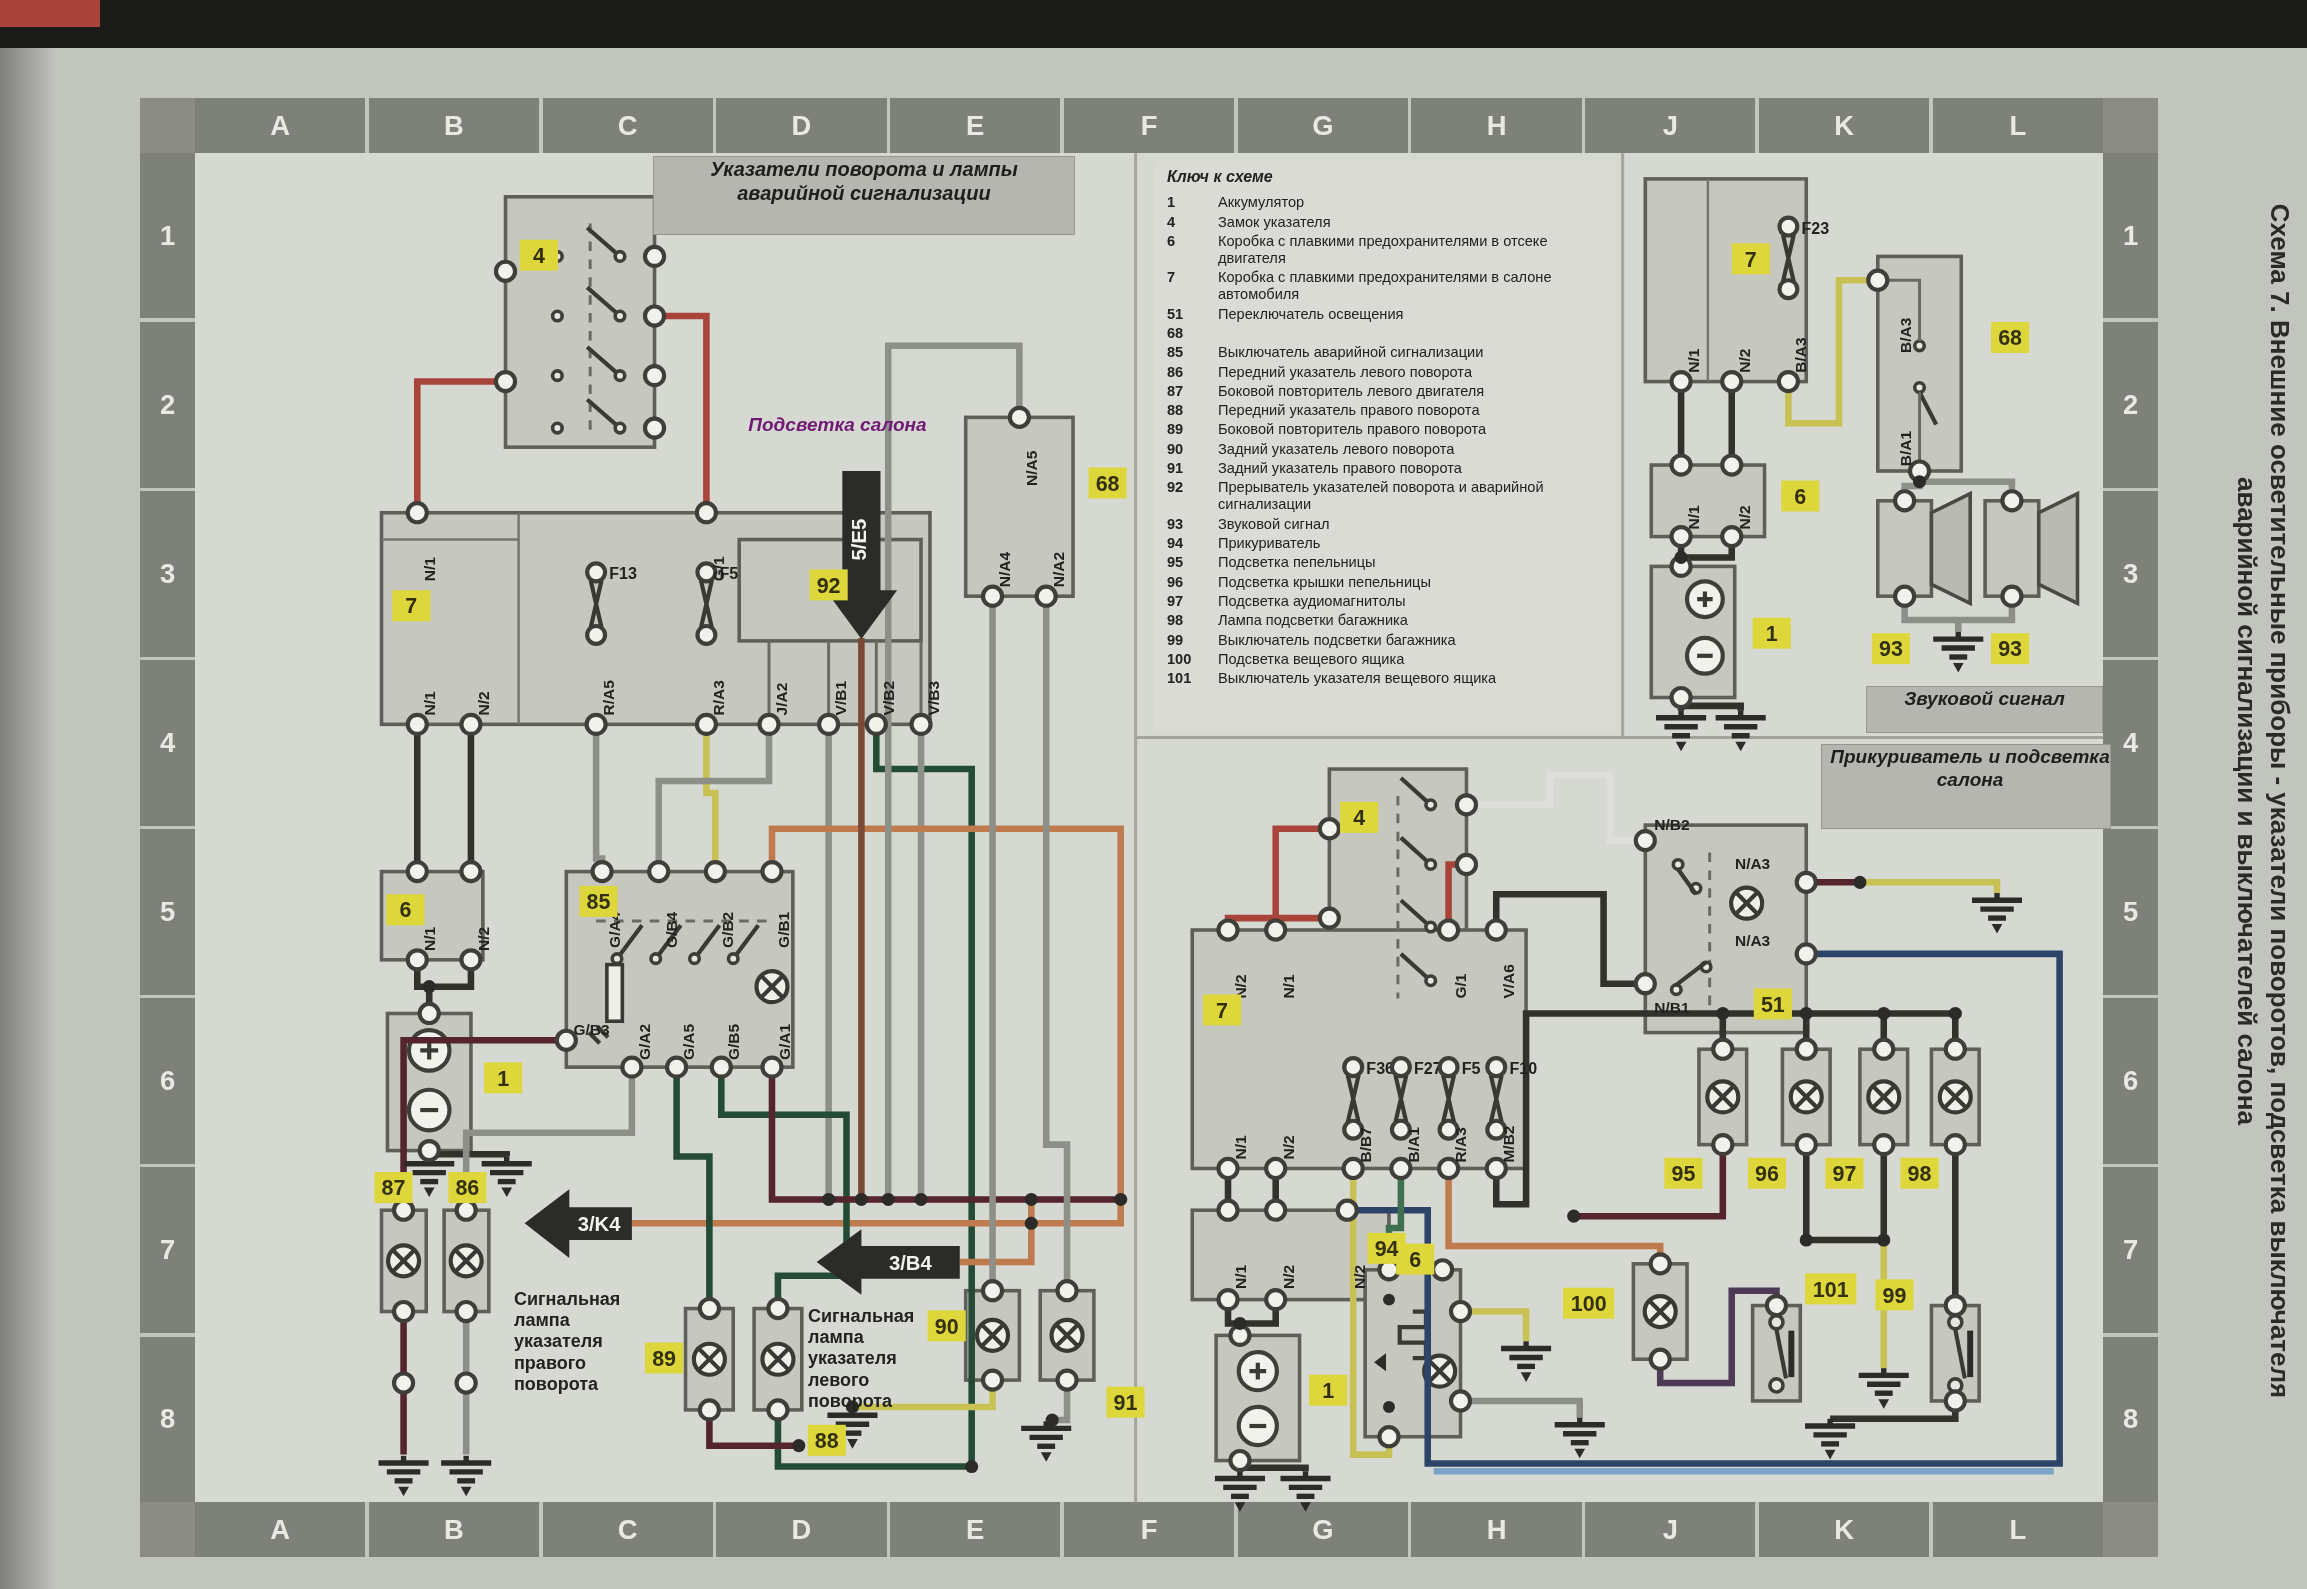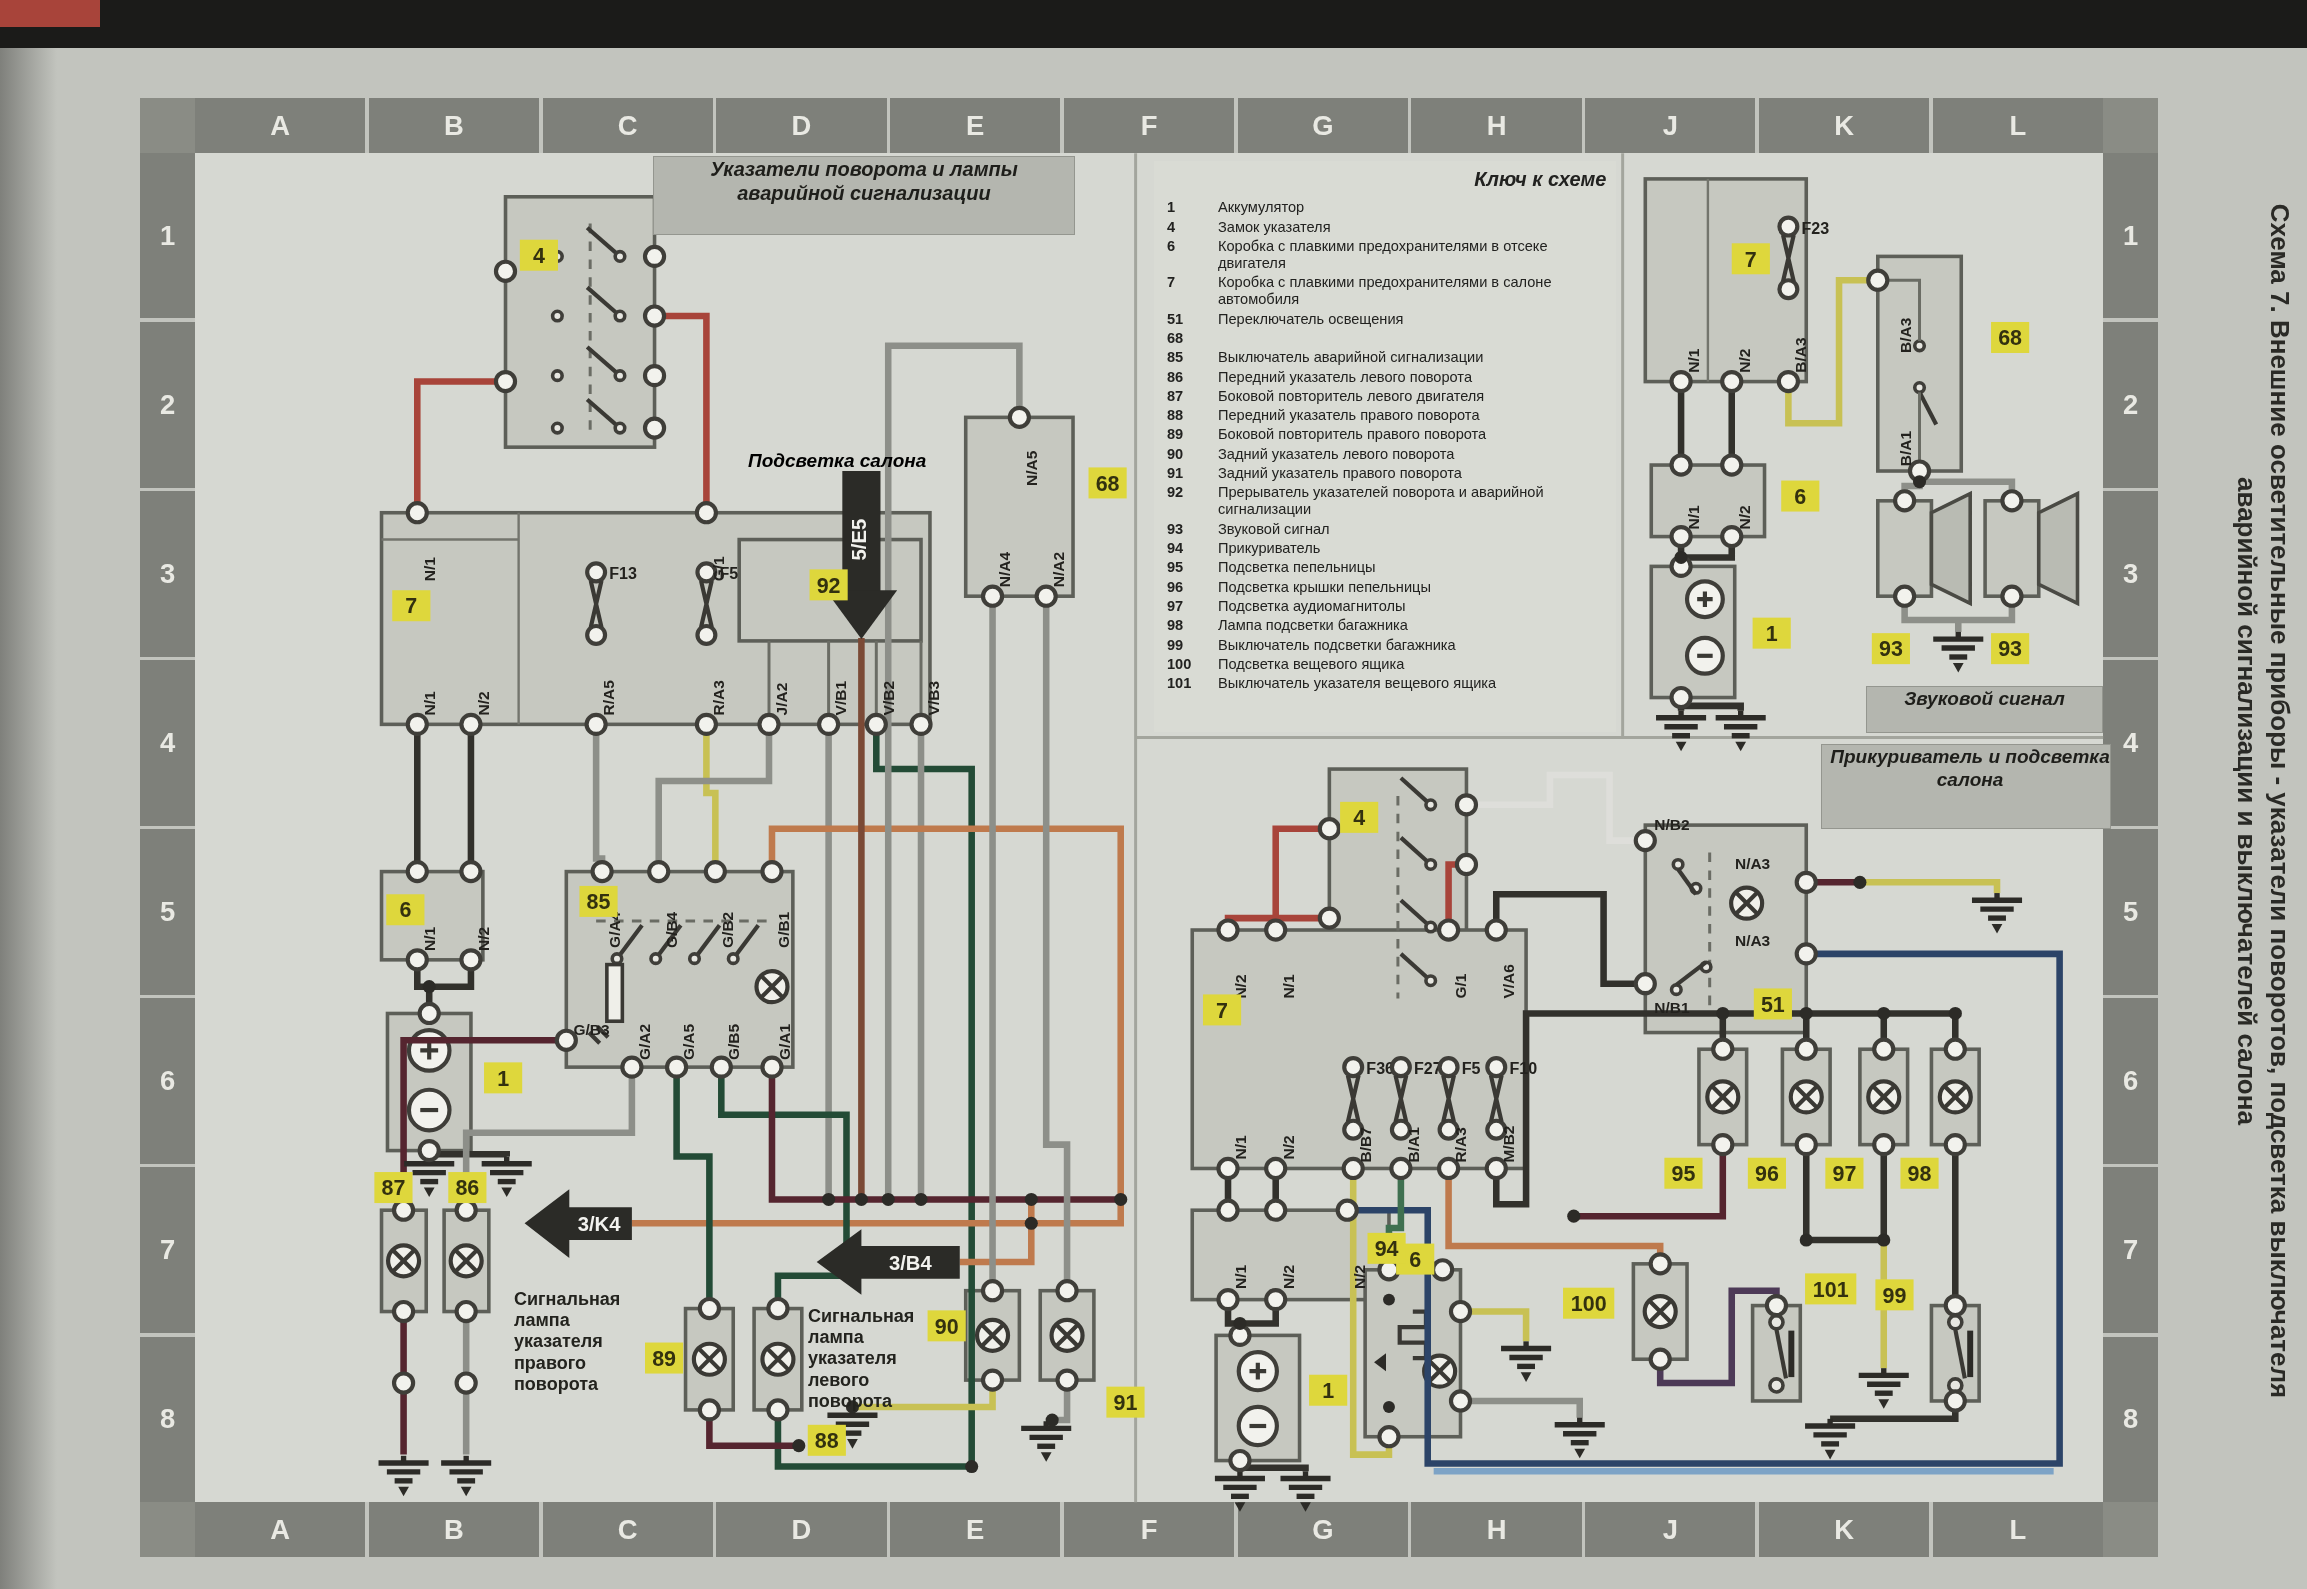--- a/index.html
+++ b/index.html
@@ -17,26 +17,26 @@
   .band-bottom{left:195px;top:1502px;width:1908px;height:55px;}
   .band-left{left:140px;top:153px;width:55px;height:1349px;flex-direction:column;}
   .band-right{left:2103px;top:153px;width:55px;height:1349px;flex-direction:column;}
   .gcell{flex:1;background:#7e807a;color:#e9e9e3;font-weight:bold;font-size:27.4px;
          display:flex;align-items:center;justify-content:center;}
   .corner{position:absolute;width:55px;height:55px;background:#8a8c85;}
   
   .lblbox{position:absolute;background:#b4b6af;border:1.2px solid #94968f;color:#1e1e1a;
           font-weight:bold;font-style:italic;display:flex;justify-content:center;
           text-align:center;line-height:1.22;}
-  .plain-caption{position:absolute;color:#000000;font-weight:bold;font-style:italic;text-align:left;line-height:1.2;margin-top:36px;}
+  .plain-caption{position:absolute;color:#701a75;font-weight:bold;font-style:italic;text-align:center;line-height:1.2;}
   .ann{position:absolute;color:#23231e;font-weight:bold;font-size:18px;line-height:1.18;}
   
   .legend{position:absolute;left:1154px;top:161px;width:462px;height:571px;background:#d9dbd4;
           padding:4.8px 9.5px 4.8px 13px;box-sizing:border-box;color:#222220;}
-  .lg-title{text-align:right;font-weight:bold;font-style:italic;font-size:20px;margin:2.4px 0 8.3px 0;}
+  .lg-title{text-align:left;font-weight:bold;font-style:italic;font-size:16px;margin:2.4px 0 8.3px 0;}
   .lg-row{display:flex;margin-bottom:2.4px;font-size:14.6px;line-height:1.16;}
   .lg-num{width:51px;flex:none;font-weight:bold;}
   .lg-text{flex:1;}
   
   .rot-title{position:absolute;left:2296px;top:70px;width:1462px;height:70px;
      transform:rotate(90deg);transform-origin:top left;color:#2a2a26;font-weight:bold;
      font-size:26px;line-height:1.28;text-align:center;}
   
   svg{position:absolute;left:0;top:0;}
   .cbox{fill:#c6c8c0;stroke:#5d5f58;stroke-width:6;}

